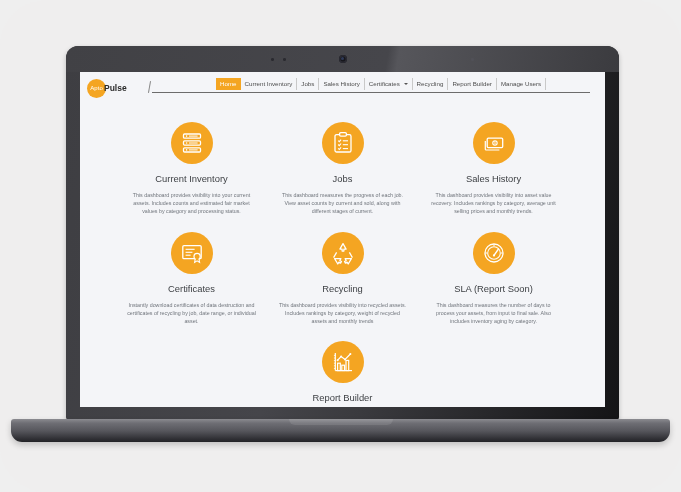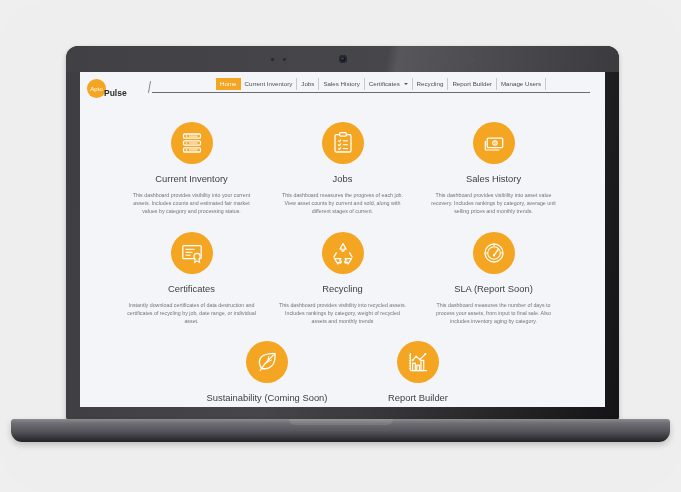--- a/index.html
+++ b/index.html
@@ -123,21 +123,21 @@
   #app-header {
     position: relative;
     height: 30px;
     padding: 6px 0 0 0;
   }
   #brand {
     position: absolute;
     left: 7px;
     top: 6px;
     display: flex;
-    align-items: flex-end;
+    align-items: center;
     height: 20px;
   }
   #brand-badge {
     width: 19px; height: 19px;
     border-radius: 50%;
     background: #f4a522;
     color: #ffffff;
     font-size: 6px;
     display: flex;
     align-items: center;
@@ -414,34 +414,20 @@
                 </div>
               </div>
               <div class="card-title">SLA (Report Soon)</div>
               <div class="card-desc">This dashboard measures the number of days to process your assets, from input to final sale. Also includes inventory aging by category.</div>
             </div>
 
           </div>
 
           <div class="card-row" id="dashboard-row-3">
 
-            <div class="card">
-              <div class="card-icon-wrap">
-                <div class="card-icon">
-                  <svg width="24" height="24" viewBox="0 0 24 24" fill="none" stroke="#fff" stroke-width="1.3" stroke-linecap="round">
-                    <path d="M20 3.6 C20 3.6 8.4 2.4 5.2 8.6 C2.6 13.6 6.6 18.3 6.6 18.3 C6.6 18.3 12.4 20.3 16.7 16 C20.6 12.1 20 3.6 20 3.6 Z"></path>
-                    <path d="M19.2 4.4 C15.6 8 10 12.1 5.2 20.6" stroke-width="1.15"></path>
-                    <path d="M13.8 6.4 C13.2 8.8 12.8 10.6 12.4 12.2" stroke-width=".95"></path>
-                    <path d="M16.6 9.9 C14.6 10.9 12.4 12 10.2 13.6" stroke-width=".95"></path>
-                  </svg>
-                </div>
-              </div>
-              <div class="card-title">Sustainability (Coming Soon)</div>
-
-            </div>
 
             <div class="card">
               <div class="card-icon-wrap">
                 <div class="card-icon">
                   <svg width="24" height="24" viewBox="0 0 24 24" fill="none" stroke="#fff" stroke-width="1.2">
                     <line x1="4.3" y1="3" x2="4.3" y2="20.6" stroke-width="1.2"></line>
                     <line x1="4.3" y1="20.6" x2="21" y2="20.6" stroke-width="1.2"></line>
                     <line x1="2.9" y1="5.4" x2="4.3" y2="5.4" stroke-width=".8"></line>
                     <line x1="2.9" y1="8" x2="4.3" y2="8" stroke-width=".8"></line>
                     <line x1="2.9" y1="10.6" x2="4.3" y2="10.6" stroke-width=".8"></line>

